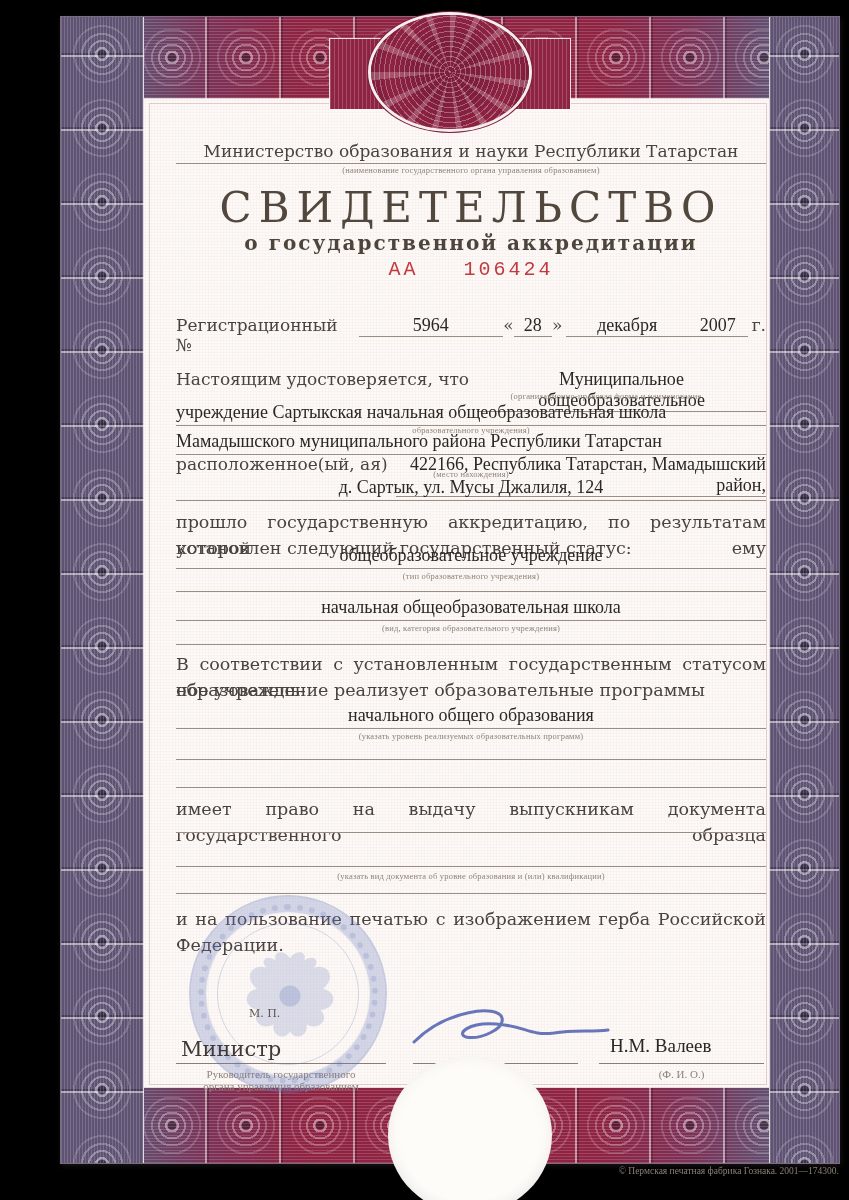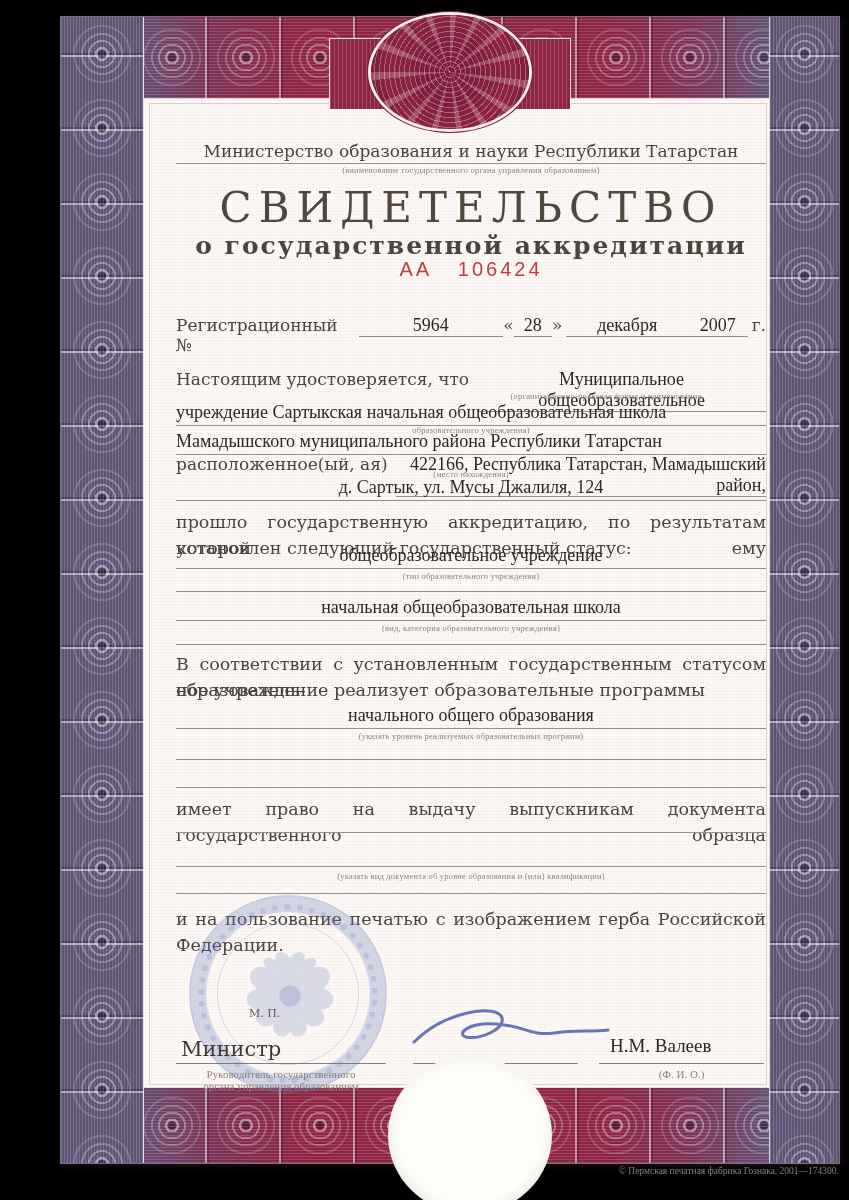--- a/index.html
+++ b/index.html
@@ -76,22 +76,22 @@
   .label-text { font-size:17px; color:#4a4240; }
   .value-text { font-family:"Liberation Serif", serif; font-size:18px; color:#2b2723; }
   .caption { font-family:"Liberation Serif", serif; font-size:8.5px; color:#8f8379; letter-spacing:.2px; text-align:center; }
   .rule-line { border-bottom:1px solid #9a8d84; height:0; }
   .u { border-bottom:1px solid #9a8d84; }
   .just { text-align:justify; text-align-last:justify; }
   .para { font-size:17.5px; line-height:26px; color:#4a4240; }
   .flexrow { display:flex; align-items:baseline; }
   .field-value { border-bottom:1px solid #9a8d84; padding-bottom:2px; }
   .title-line { font-size:42px; letter-spacing:7px; color:#51473d; text-align:center; white-space:nowrap; }
-  .subtitle-line { font-size:25px; font-weight:bold; letter-spacing:2px; color:#4d443c; text-align:center; }
-  .serial-line { font-family:Liberation Sans, sans-serif; font-size:20px; letter-spacing:3px; color:#c23a40; text-align:center; white-space:pre; }
+  .subtitle-line { font-size:20px; font-weight:bold; letter-spacing:2px; color:#4d443c; text-align:center; }
+  .serial-line { font-family:Liberation Mono, monospace; font-size:20px; letter-spacing:3px; color:#c23a40; text-align:center; white-space:pre; }
   
   .seal-stamp {
     position:absolute; left:128px; top:878px; width:198px; height:198px; border-radius:50%;
     border:2px solid rgba(100,120,185,.4); opacity:.85; z-index:6;
     box-shadow: inset 0 0 0 14px rgba(100,120,185,.0), inset 0 0 0 15px rgba(100,120,185,.26), inset 0 0 0 16px rgba(100,120,185,.08);
     filter:blur(.3px);
   }
   .seal-text-ring { position:absolute; inset:7px; border-radius:50%; border:6px dotted rgba(100,120,185,.25); }
   .seal-inner-ring { position:absolute; inset:26px; border-radius:50%; border:1px solid rgba(100,120,185,.3); }
   .seal-emblem { position:absolute; inset:40px; }

